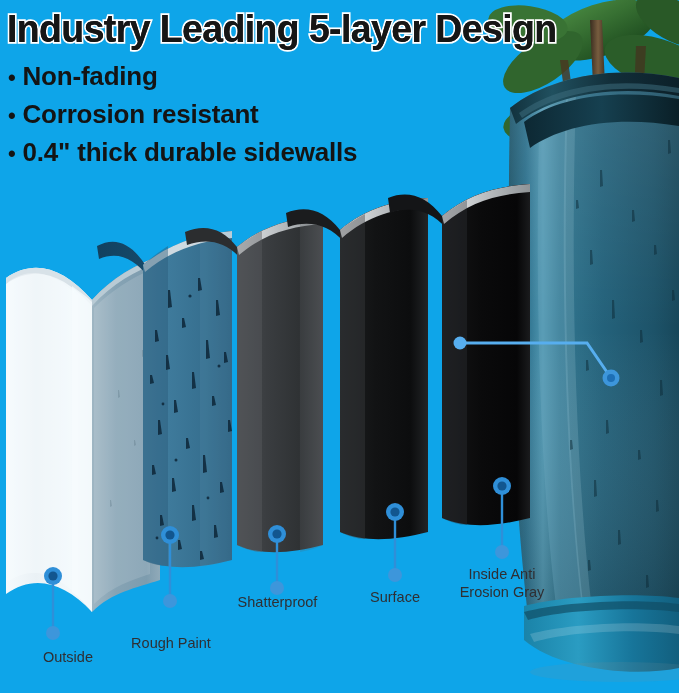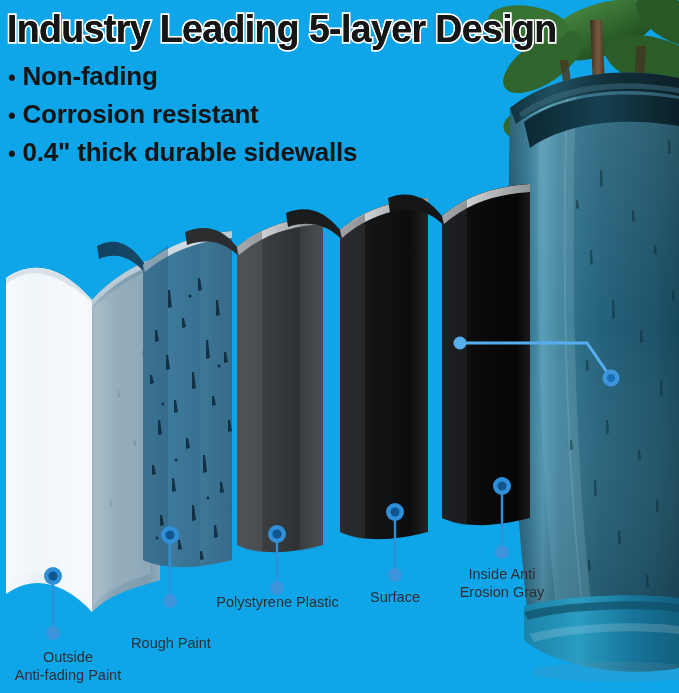--- a/index.html
+++ b/index.html
@@ -469,29 +469,28 @@
           <polyline points="460,343 587,343 611,378" fill="none" stroke="#57aeef" stroke-width="3"></polyline>
           <circle cx="460" cy="343" r="6.5" fill="#57aeef"></circle>
           <circle cx="611" cy="378" r="8.5" fill="#3d96db"></circle>
           <circle cx="611" cy="378" r="4" fill="#1d6fb5"></circle>
         </g>
       </g>
     </svg>
 
     <div class="clabel" style="left:8px; top:648px; width:120px;">
       <span>Outside</span>
-      <span>Anti-fading Paint</span>
     </div>
 
     <div class="clabel" style="left:112px; top:634px; width:118px;">
       <span>Rough Paint</span>
     </div>
 
     <div class="clabel" style="left:205px; top:593px; width:145px;">
-      <span>Polystyrene Plastic</span>
+      <span>Shatterproof</span>
     </div>
 
     <div class="clabel" style="left:327px; top:588px; width:136px;">
       <span>Surface</span>
     </div>
 
     <div class="clabel" style="left:440px; top:565px; width:124px;">
       <span>Inside Anti</span>
       <span>Erosion Gray</span>
     </div>

